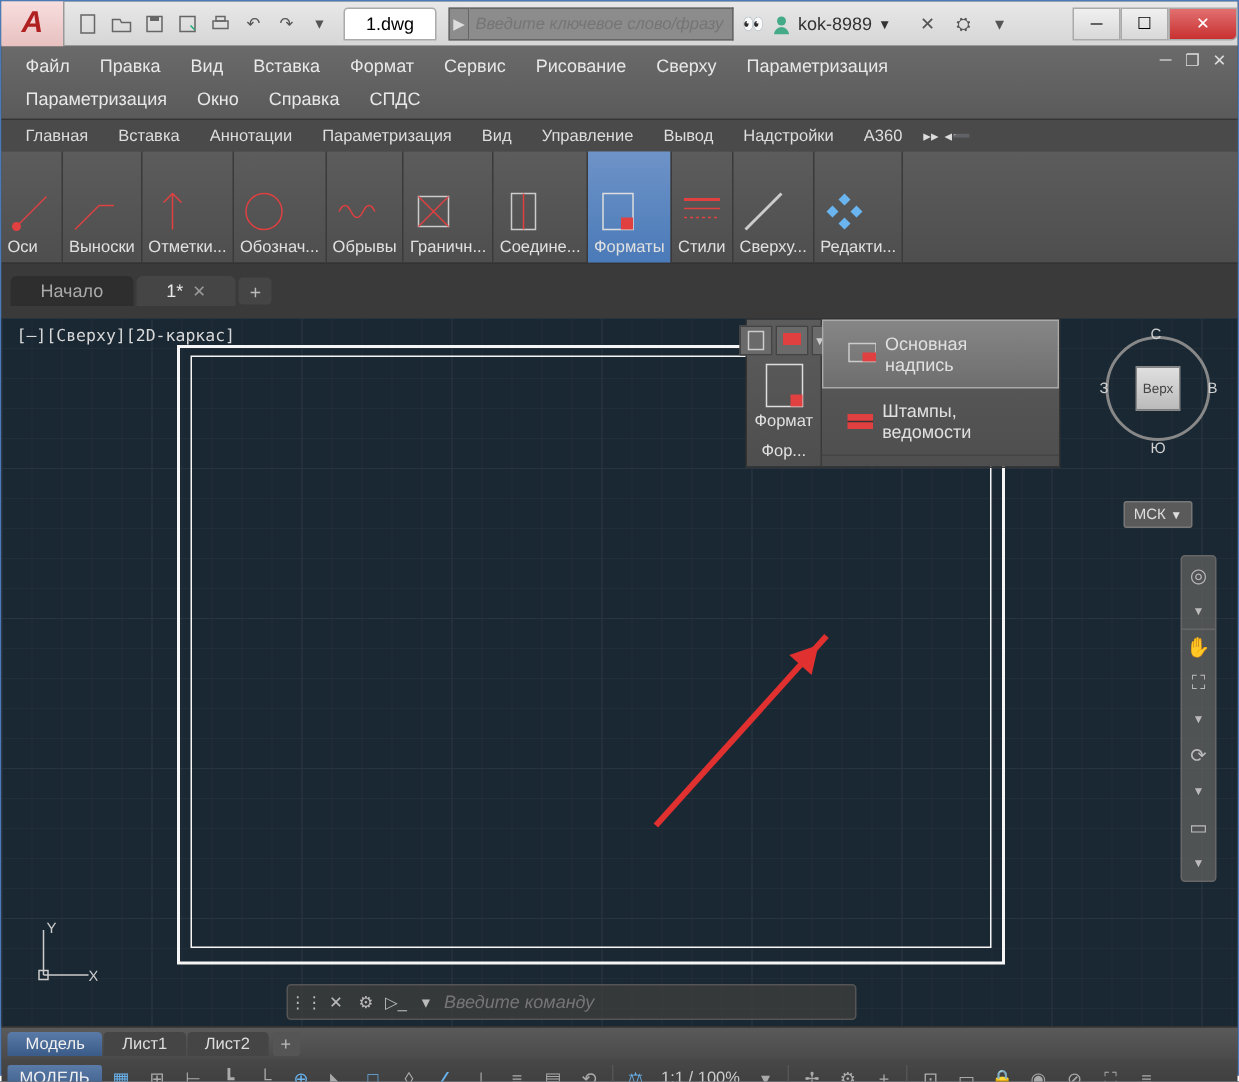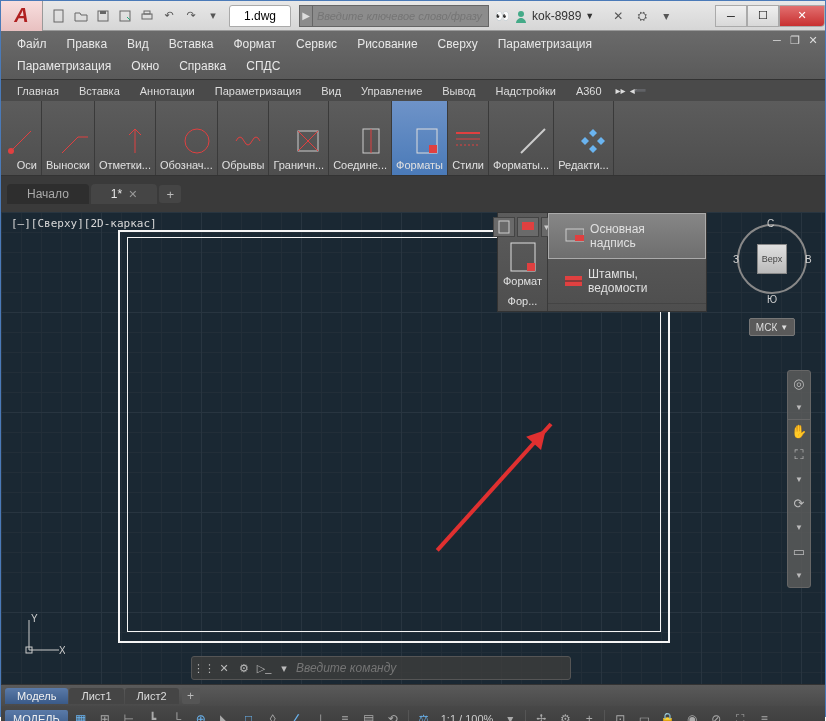--- a/index.html
+++ b/index.html
@@ -22,21 +22,21 @@
 .win-btn { width: 32px; height: 22px; display: flex; align-items: center; justify-content: center; border: 1px solid #aaa; background: linear-gradient(#f0f0f0,#d8d8d8); cursor: pointer; font-size: 11px; }
 .win-btn.close { background: linear-gradient(#e27070,#c83030); color: #fff; width: 46px; border-radius: 0 0 4px 0; }
 .menubar { height: 48px; background: linear-gradient(#6a6a6a,#5a5a5a); display: flex; flex-wrap: wrap; align-items: center; padding: 2px 6px; position: relative; }
 .menu-i { color: #e8e8e8; font-size: 12px; padding: 4px 10px; cursor: pointer; }
 .mdi-ctrls { position: absolute; right: 4px; top: 2px; display: flex; gap: 2px; }
 .mdi-b { width: 16px; height: 14px; color: #ddd; font-size: 11px; cursor: pointer; display: flex; align-items: center; justify-content: center; }
 .ribbon-tabs { height: 22px; background: #4a4a4a; display: flex; align-items: center; padding: 0 6px; border-top: 1px solid #333; }
 .rtab { color: #ddd; font-size: 11px; padding: 3px 10px; cursor: pointer; }
 .rtab-extra { margin-left: 4px; color: #ddd; font-size: 10px; }
 .ribbon { height: 75px; background: linear-gradient(#5c5c5c,#4e4e4e); display: flex; border-bottom: 1px solid #333; }
-.panel { display: flex; flex-direction: column; align-items: flex-end; justify-content: flex-end; border-right: 1px solid #3a3a3a; padding: 2px 4px 4px; cursor: pointer; }
+.panel { display: flex; flex-direction: column; align-items: flex-start; justify-content: flex-end; border-right: 1px solid #3a3a3a; padding: 2px 4px 4px; cursor: pointer; }
 .panel-ico { width: 32px; height: 32px; display: flex; align-items: center; justify-content: center; margin-bottom: 2px; }
 .panel-lbl { color: #e0e0e0; font-size: 11px; white-space: nowrap; }
 .panel.active { background: linear-gradient(#6e93c8,#4a7ab8); }
 .doc-tabs { height: 36px; background: #3a3a3a; display: flex; align-items: center; padding: 0 6px; }
 .dtab { padding: 3px 20px; color: #aaa; font-size: 12px; cursor: pointer; background: #2e2e2e; margin-right: 2px; border-radius: 4px 4px 0 0; }
 .dtab.act { background: #454545; color: #e8e8e8; }
 .dtab-x { color: #999; font-size: 11px; margin-left: 6px; }
 .dtab-add { width: 22px; height: 18px; background: #454545; color: #bbb; display: flex; align-items: center; justify-content: center; border-radius: 3px; cursor: pointer; font-size: 13px; }
 .canvas-area { position: relative; height: 472px; background: #1a2833; overflow: hidden; }
 .grid { position: absolute; inset: 0; background-image: linear-gradient(#283540 1px,transparent 1px),linear-gradient(90deg,#283540 1px,transparent 1px),linear-gradient(#222e38 1px,transparent 1px),linear-gradient(90deg,#222e38 1px,transparent 1px); background-size: 100px 100px,100px 100px,20px 20px,20px 20px; }
@@ -51,21 +51,21 @@
 .dd-big-ico { width: 32px; height: 32px; display: flex; align-items: center; justify-content: center; }
 .dd-lbl { color: #e0e0e0; font-size: 11px; margin-top: 2px; }
 .dd-right { width: 158px; display: flex; flex-direction: column; }
 .dd-item { display: flex; align-items: center; gap: 6px; padding: 8px 16px; color: #e0e0e0; font-size: 12px; cursor: pointer; border-bottom: 1px solid #444; }
 .dd-item.hover { background: linear-gradient(#868686,#6e6e6e); border: 1px solid #aaa; }
 .dd-item-ico { width: 20px; height: 16px; }
 .nav-cube { position: absolute; right: 14px; top: 6px; width: 78px; height: 110px; }
 .cube-ring { position: absolute; top: 6px; left: 4px; width: 70px; height: 70px; border: 2px solid #888; border-radius: 50%; }
 .cube-face { position: absolute; top: 26px; left: 24px; width: 30px; height: 30px; background: linear-gradient(#e0e0e0,#bababa); border: 1px solid #888; display: flex; align-items: center; justify-content: center; font-size: 9px; color: #444; }
 .cube-l { position: absolute; color: #d0d0d0; font-size: 10px; }
-.wcs-btn { position: absolute; top: 100px; left: 16px; width: 46px; height: 18px; background: #5a5a5a; border: 1px solid #777; color: #ddd; font-size: 10px; display: flex; align-items: center; justify-content: center; gap: 3px; cursor: pointer; border-radius: 2px; }
+.wcs-btn { position: absolute; top: 116px; left: 16px; width: 46px; height: 18px; background: #5a5a5a; border: 1px solid #777; color: #ddd; font-size: 10px; display: flex; align-items: center; justify-content: center; gap: 3px; cursor: pointer; border-radius: 2px; }
 .nav-bar { position: absolute; right: 14px; top: 158px; width: 24px; background: rgba(90,90,90,.85); border: 1px solid #666; border-radius: 3px; }
 .nav-tool { width: 22px; height: 24px; display: flex; align-items: center; justify-content: center; cursor: pointer; color: #bbb; font-size: 13px; }
 .nav-tool.sep { border-top: 1px solid #666; }
 .ucs-icon { position: absolute; left: 20px; bottom: 26px; width: 44px; height: 44px; }
 .arrow { position: absolute; left: 380px; top: 210px; width: 170px; height: 4px; background: #e03030; transform-origin: right center; transform: rotate(-48deg); }
 .arrow::after { content: ''; position: absolute; right: -2px; top: -8px; border: 10px solid transparent; border-left: 18px solid #e03030; }
 .cmd-bar { position: absolute; left: 190px; bottom: 4px; height: 24px; width: 380px; background: rgba(60,60,60,.85); border: 1px solid #555; display: flex; align-items: center; gap: 4px; padding: 0 4px; border-radius: 3px; }
 .cmd-ico { width: 16px; height: 16px; color: #bbb; font-size: 11px; display: flex; align-items: center; justify-content: center; cursor: pointer; }
 .cmd-inp { flex: 1; background: transparent; border: none; color: #aaa; font-style: italic; font-size: 12px; outline: none; }
 .sheet-tabs { height: 22px; background: linear-gradient(#5a5a5a,#4a4a4a); display: flex; align-items: center; padding: 0 4px; border-top: 1px solid #333; }
@@ -264,21 +264,21 @@
           </svg>
         </div>
         <div class="panel-lbl">Стили</div>
       </div>
     <div class="panel">
         <div class="panel-ico">
           <svg width="32" height="32">
             <line x1="4" y1="28" x2="28" y2="4" stroke="#ccc" stroke-width="2"></line>
           </svg>
         </div>
-        <div class="panel-lbl">Форматы...</div>
+        <div class="panel-lbl">Сверху...</div>
       </div>
     <div class="panel">
         <div class="panel-ico">
           <svg width="32" height="32">
             <path d="M16 4l4 4-4 4-4-4zM4 16l4-4 4 4-4 4zM28 16l-4-4-4 4 4 4zM16 28l-4-4 4-4 4 4z" fill="#6ab4f0"></path>
           </svg>
         </div>
         <div class="panel-lbl">Редакти...</div>
       </div>
   </div>

